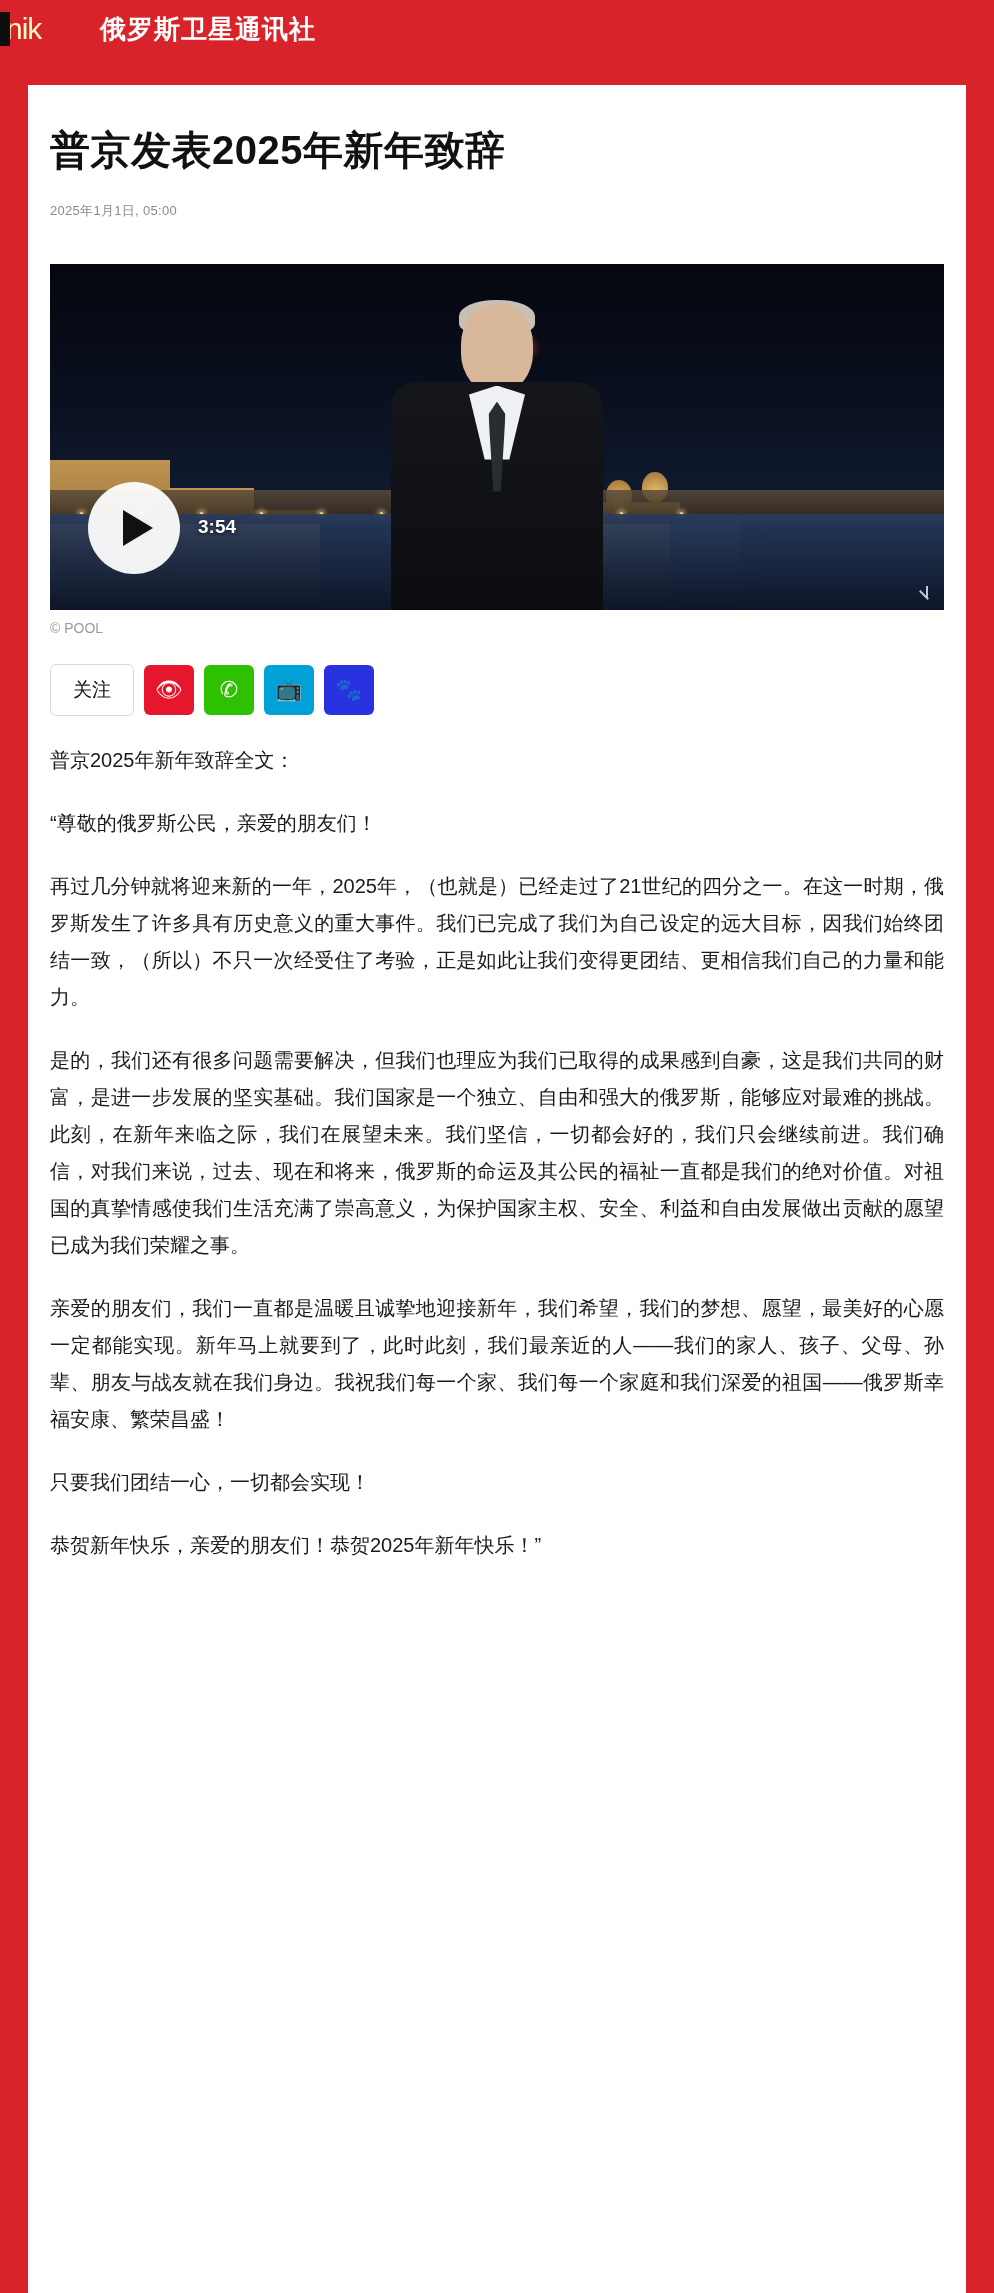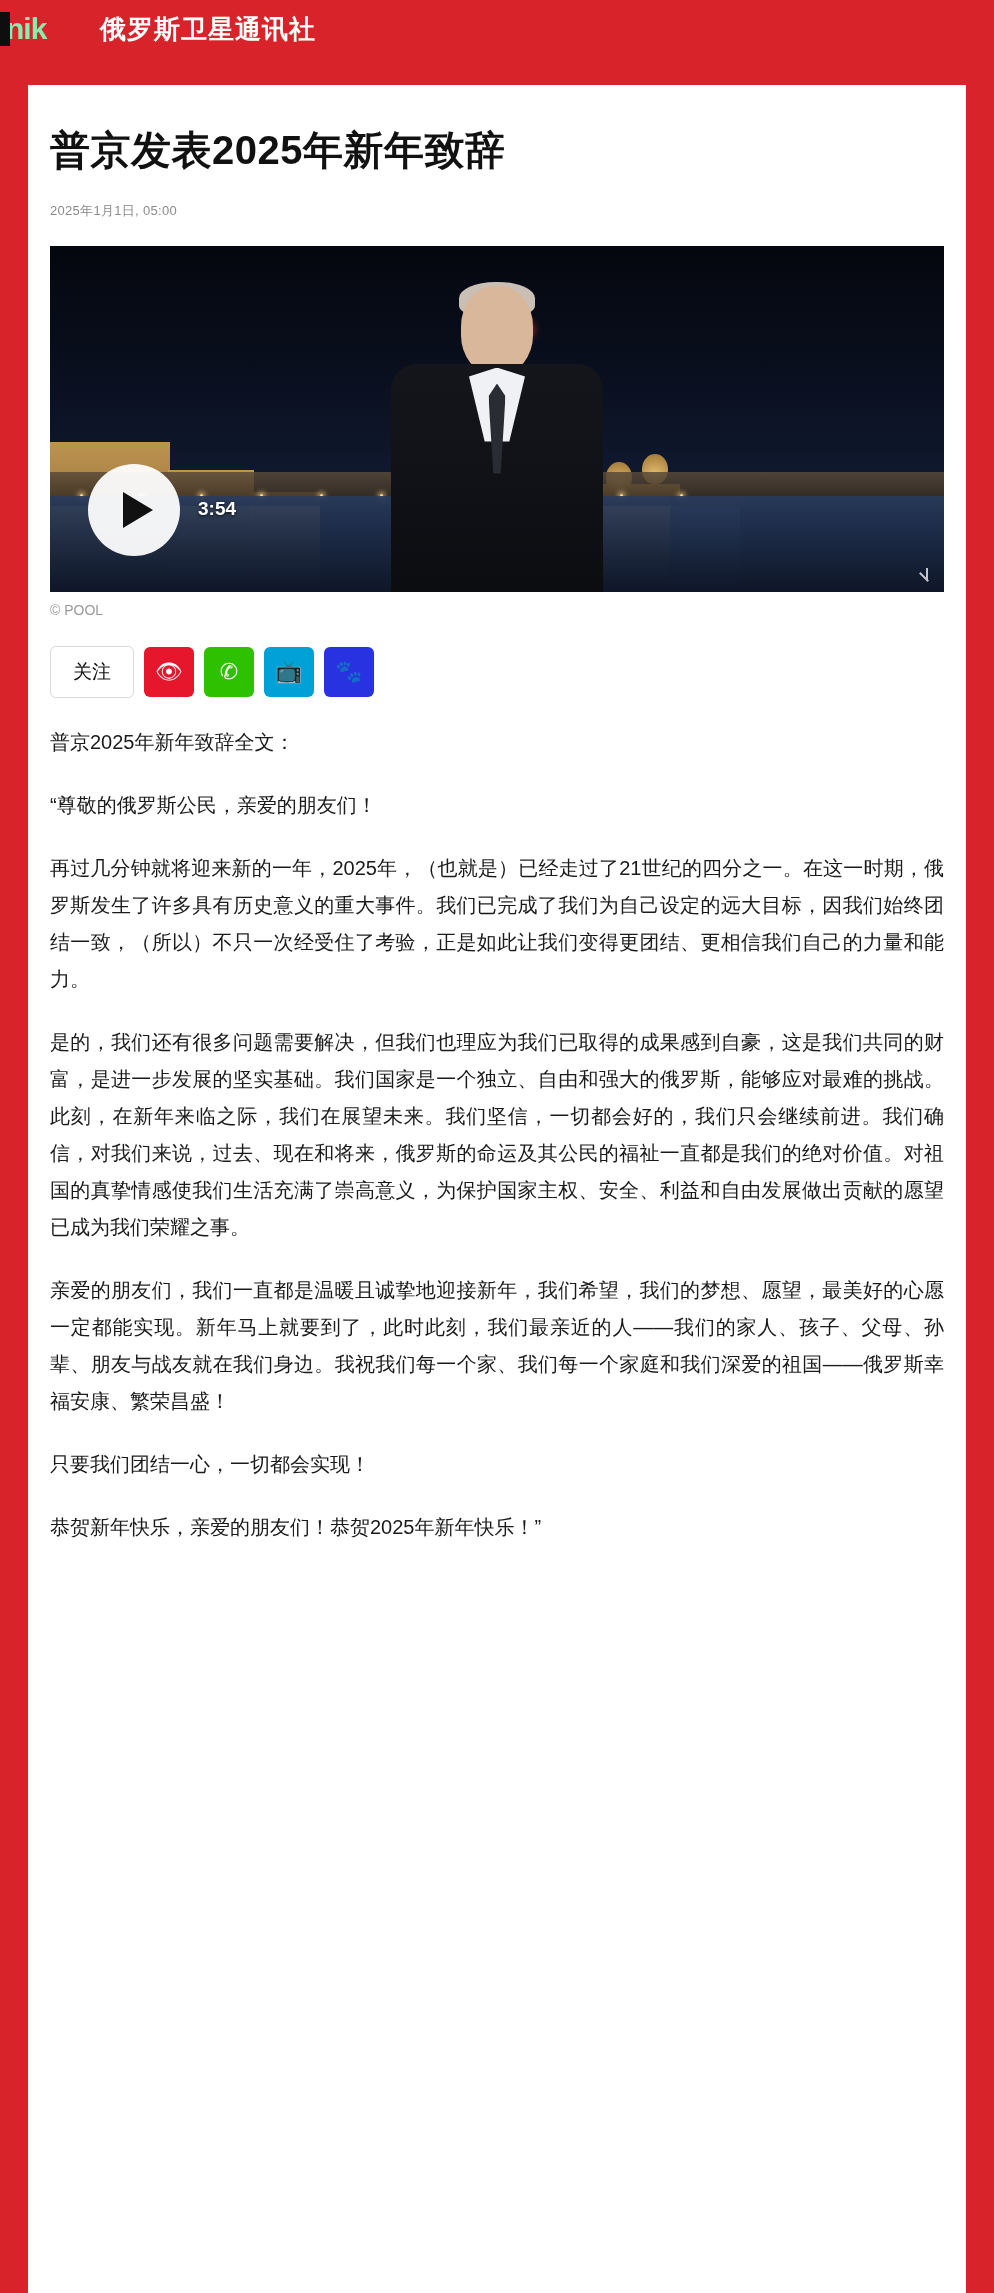--- a/index.html
+++ b/index.html
@@ -17,23 +17,23 @@
   
   .header {
     height: 58px;
     background: #d8232a;
     display: flex;
     align-items: center;
     padding-left: 0px;
     position: relative;
   }
   .logo-mark {
-    color: #86efac;
+    color: #fef9c3;
     font-size: 30px;
-    font-weight: bold;
+    font-weight: normal;
     letter-spacing: -1px;
     font-family: "Liberation Sans", sans-serif;
     padding-left: 6px;
     white-space: nowrap;
     overflow: hidden;
     width: 62px;
   }
   .logo-wrap {
     position: relative;
     display: flex;
@@ -72,21 +72,21 @@
   }
   .timestamp {
     font-size: 13px;
     color: #8b8b8b;
     margin-top: 22px;
     letter-spacing: 0.3px;
   }
 
   
   .video {
-    margin-top: 26px;
+    margin-top: 44px;
     position: relative;
     width: 100%;
     height: 346px;
     overflow: hidden;
     background: #c2410c;
   }
   .sky {
     position: absolute; inset: 0;
     background: linear-gradient(180deg,#05070e 0%, #0a1020 40%, #101a30 70%, #0b1222 100%);
   }

